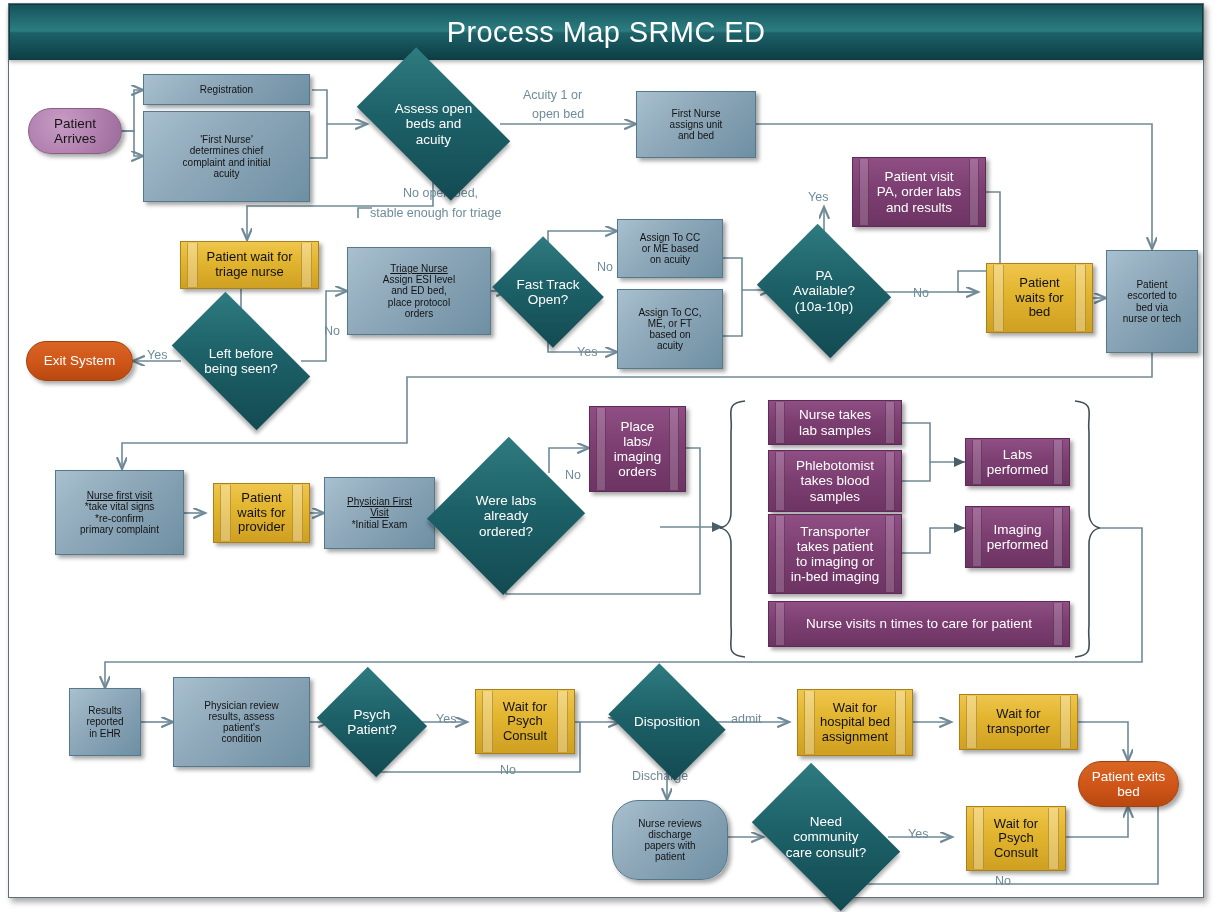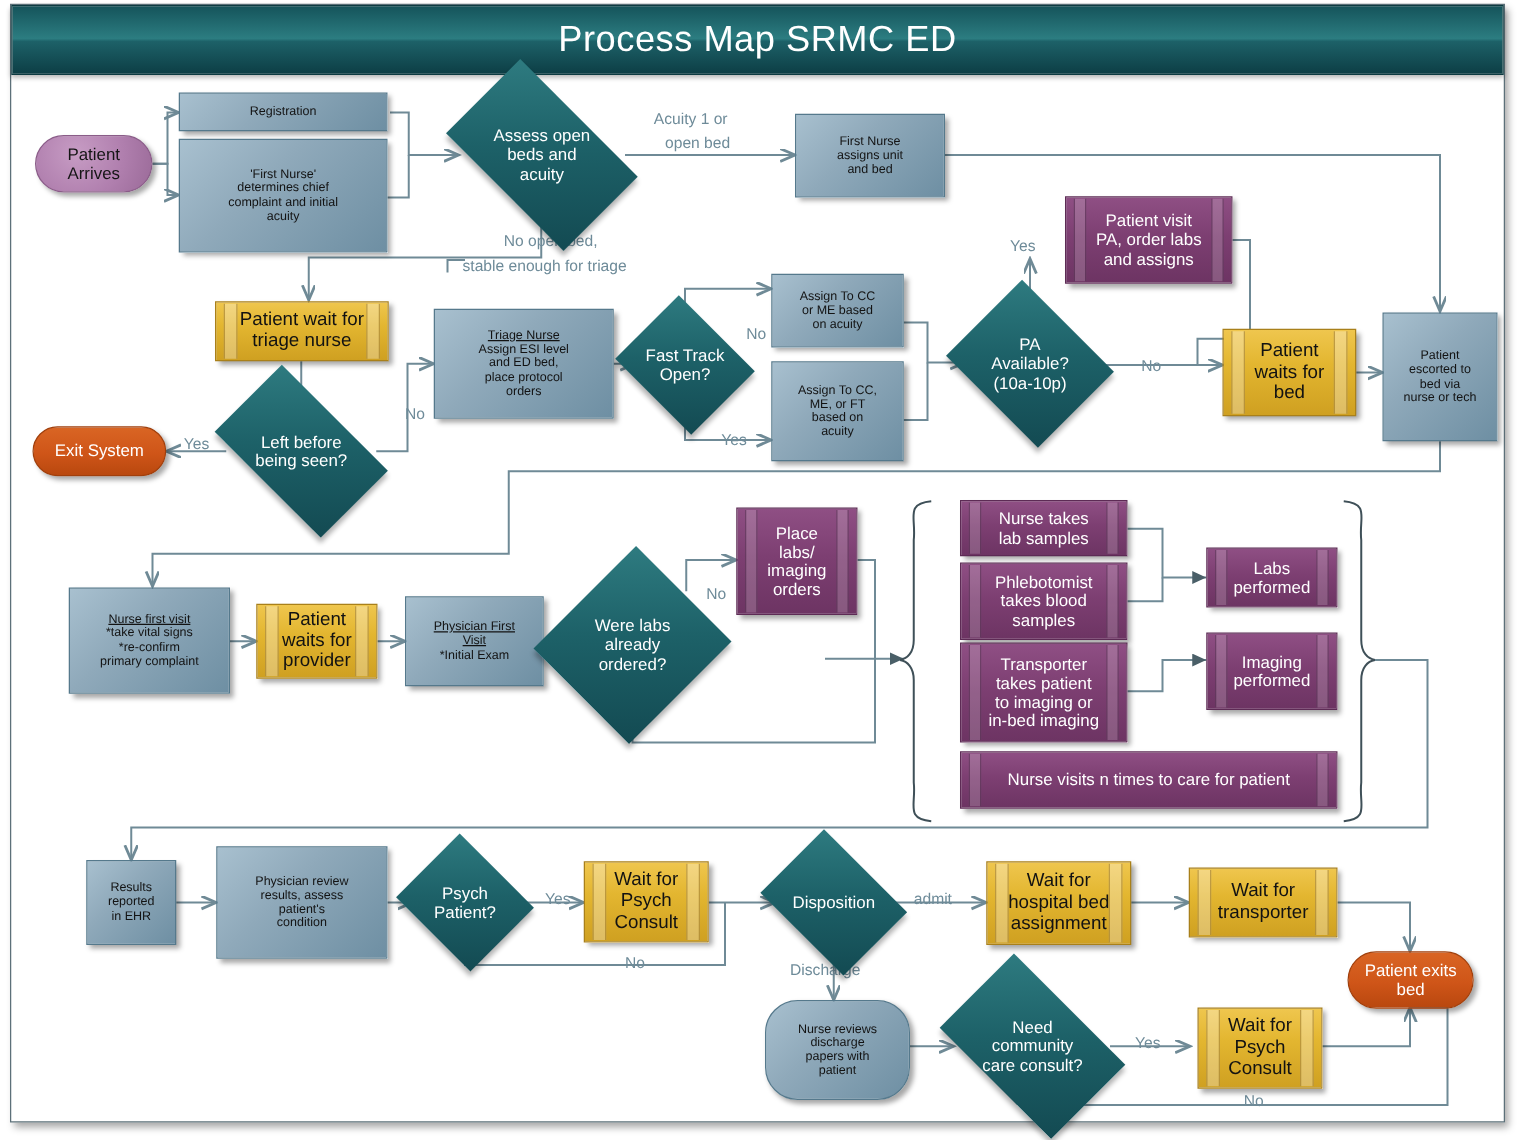--- a/index.html
+++ b/index.html
@@ -38,22 +38,23 @@
   .dec .dm{
     position:absolute;left:0;top:0;right:0;bottom:0;
     background:linear-gradient(135deg,#2e7b80 0%,#1d6168 45%,#134a52 100%);
     transform:rotate(45deg);
     box-shadow:3px 3px 4px rgba(0,0,0,.3);
   }
   .dec .lbl{position:relative;z-index:2;}
   
   .wait{
     background:linear-gradient(180deg,#efc64e 0%,#e3b630 40%,#cfa021 100%);
-    border:1px solid #a9801a;color:#121212;font-size:15px;
+    border:1px solid #a9801a;color:#121212;font-size:13px;
     box-shadow:3px 3px 4px rgba(0,0,0,.35);
+    margin-left:8px;
   }
   .wait:before,.wait:after{content:"";position:absolute;top:1px;bottom:1px;width:9px;
     background:rgba(255,255,255,.30);border-left:1px solid rgba(150,110,20,.55);border-right:1px solid rgba(150,110,20,.55);}
   .wait:before{left:6px;}
   .wait:after{right:6px;}
   
   .purp{
     background:linear-gradient(180deg,#8f4f84 0%,#7d3f72 45%,#6d3463 100%);
     border:1px solid #5d2b55;color:#ffffff;font-size:13.5px;
     box-shadow:3px 3px 4px rgba(0,0,0,.35);
@@ -237,21 +238,21 @@
       <span>First Nurse</span><br>
       <span>assigns unit</span><br>
       <span>and bed</span>
     </span>
   </div>
 
   <div class="node purp" style="left:852px;top:157px;width:134px;height:70px;">
     <span class="lbl">
       <span>Patient visit</span><br>
       <span>PA, order labs</span><br>
-      <span>and assigns</span>
+      <span>and results</span>
     </span>
   </div>
 
   <div class="node wait" style="left:172px;top:241px;width:139px;height:48px;">
     <span class="lbl">
       <span>Patient wait for</span><br>
       <span>triage nurse</span>
     </span>
   </div>
 

